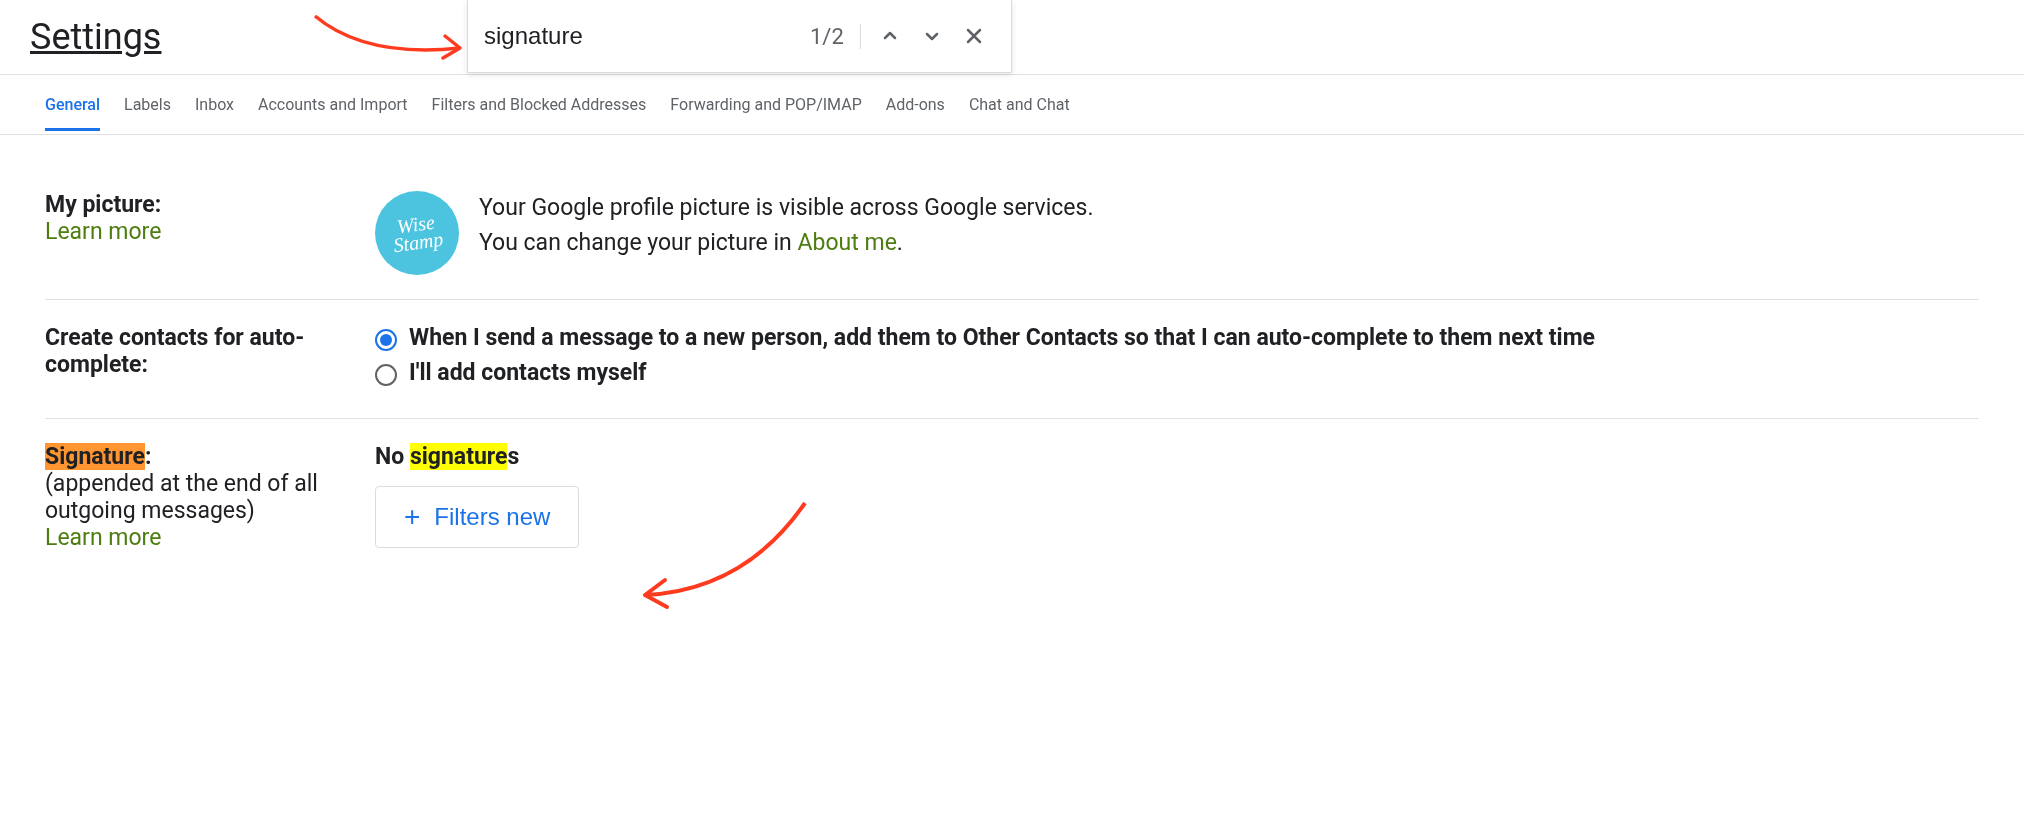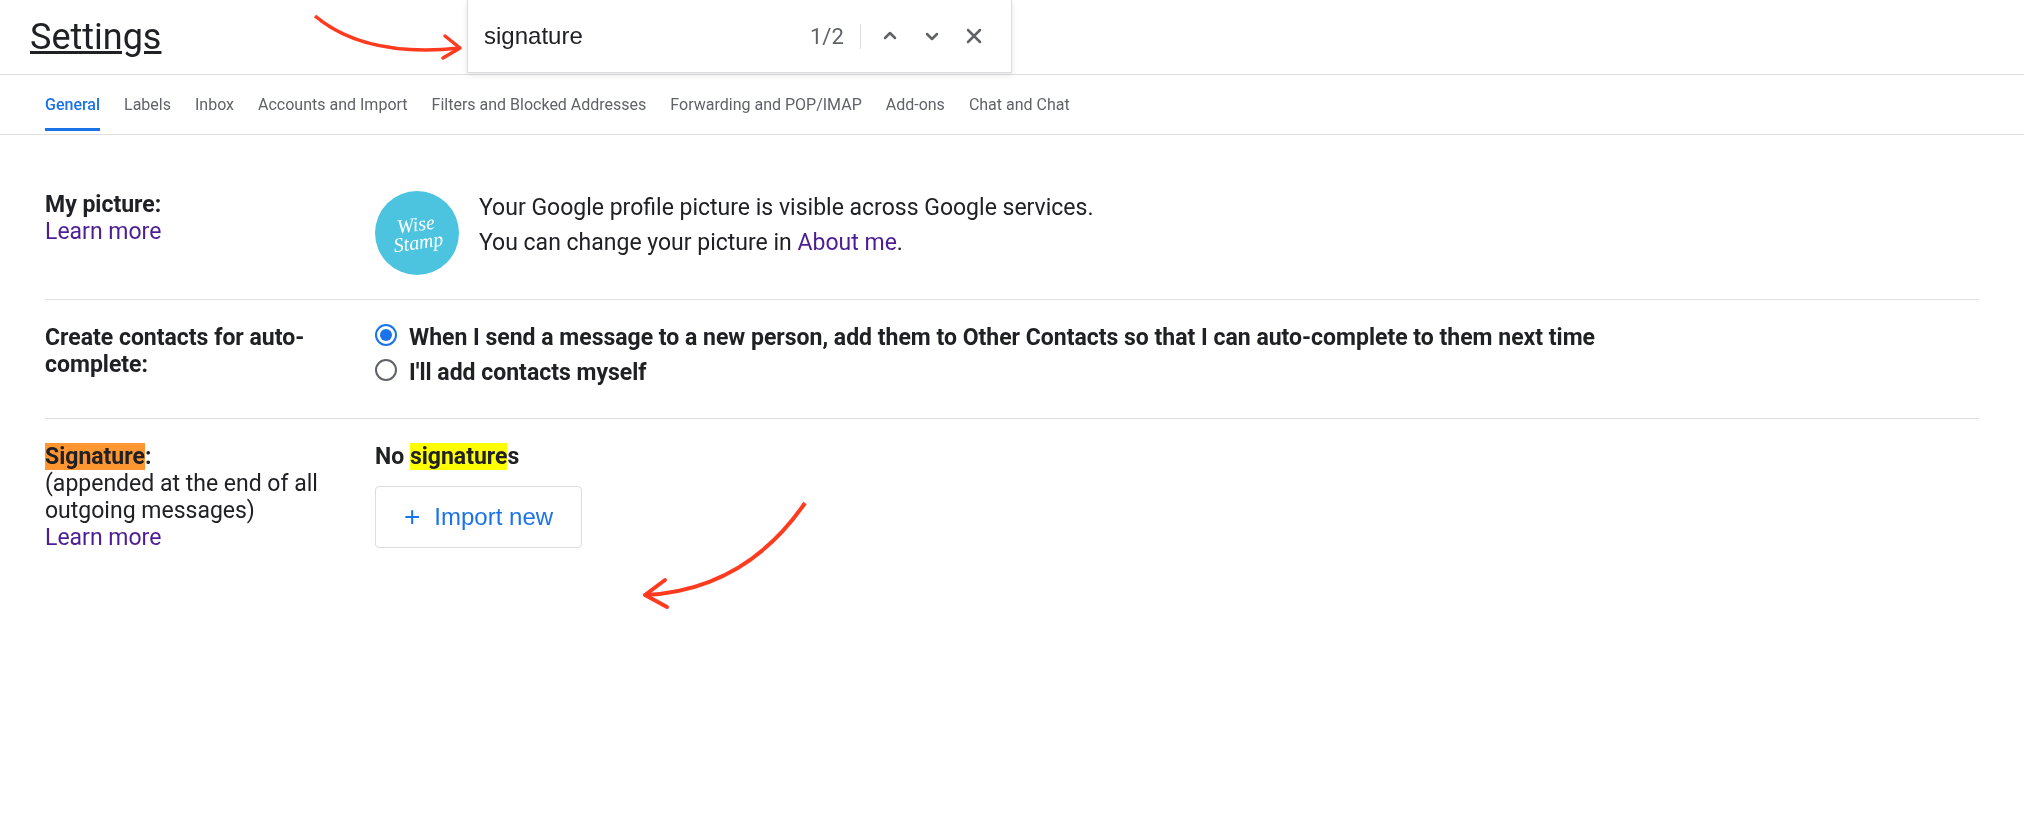--- a/index.html
+++ b/index.html
@@ -17,22 +17,22 @@
 .tab.active::after { content: ''; position: absolute; bottom: -1px; left: 0; right: 0; height: 3px; background: #1a73e8; }
 .content { padding: 0 45px; }
 .section { display: flex; padding: 24px 0; border-bottom: 1px solid #e0e0e0; }
 .section:first-child { border-top: none; padding-top: 56px; }
 .section-label { width: 330px; flex-shrink: 0; font-size: 23px; }
 .section-label .label-title { font-weight: 700; }
 .section-label .label-help { font-weight: 400; }
 .section-body { flex: 1; font-size: 23px; display: flex; gap: 20px; }
 .avatar { width: 84px; height: 84px; border-radius: 50%; background: #4cc4e0; display: flex; align-items: center; justify-content: center; position: relative; overflow: hidden; flex-shrink: 0; }
 .avatar-text { color: #fff; font-family: cursive; font-size: 20px; font-style: italic; line-height: 0.9; text-align: center; transform: rotate(-8deg); }
-.link { color: #4c1d95; cursor: pointer; }
-.radio-row { display: flex; align-items: flex-start; gap: 12px; margin-bottom: 8px; }
+.link { color: #4d7c0f; cursor: pointer; }
+.radio-row { display: flex; align-items: flex-end; gap: 12px; margin-bottom: 8px; }
 .radio { width: 22px; height: 22px; border: 2px solid #5f6368; border-radius: 50%; position: relative; cursor: pointer; flex-shrink: 0; }
 .radio.checked { border-color: #1a73e8; }
 .radio.checked::after { content: ''; position: absolute; top: 3px; left: 3px; width: 12px; height: 12px; background: #1a73e8; border-radius: 50%; }
 .radio-label { font-weight: 700; font-size: 23px; }
 .highlight-orange { background: #ff9632; }
 .highlight-yellow { background: #ffff00; }
 .create-btn { border: 1px solid #dadce0; background: #fff; border-radius: 4px; padding: 14px 28px; display: inline-flex; align-items: center; gap: 14px; color: #1a73e8; font-size: 24px; cursor: pointer; margin-top: 16px; }
 .create-btn .plus { font-size: 28px; font-weight: 400; }
 .body-text { line-height: 1.5; }
 .no-border { border-bottom: none; }
@@ -124,21 +124,21 @@
       </div>
       <div class="label-help">(appended at the end of all outgoing messages)</div>
       <span class="link">Learn more</span>
     </div>
     <div class="section-body" style="display:block;">
       <div style="font-weight:700;">
         <span>No </span><span class="highlight-yellow">signature</span><span>s</span>
       </div>
       <button class="create-btn">
         <span class="plus">+</span>
-        <span>Import new</span>
+        <span>Filters new</span>
       </button>
     </div>
   </div>
 
 </div>
 
 <svg class="annotation" style="left:625px; top:495px; width:200px; height:120px;">
   <path d="M180 8 Q 120 95 20 100" stroke="#ff3b1f" stroke-width="4" fill="none"></path>
   <path d="M20 100 L40 85 M20 100 L42 112" stroke="#ff3b1f" stroke-width="4" fill="none" stroke-linecap="round"></path>
 </svg>

